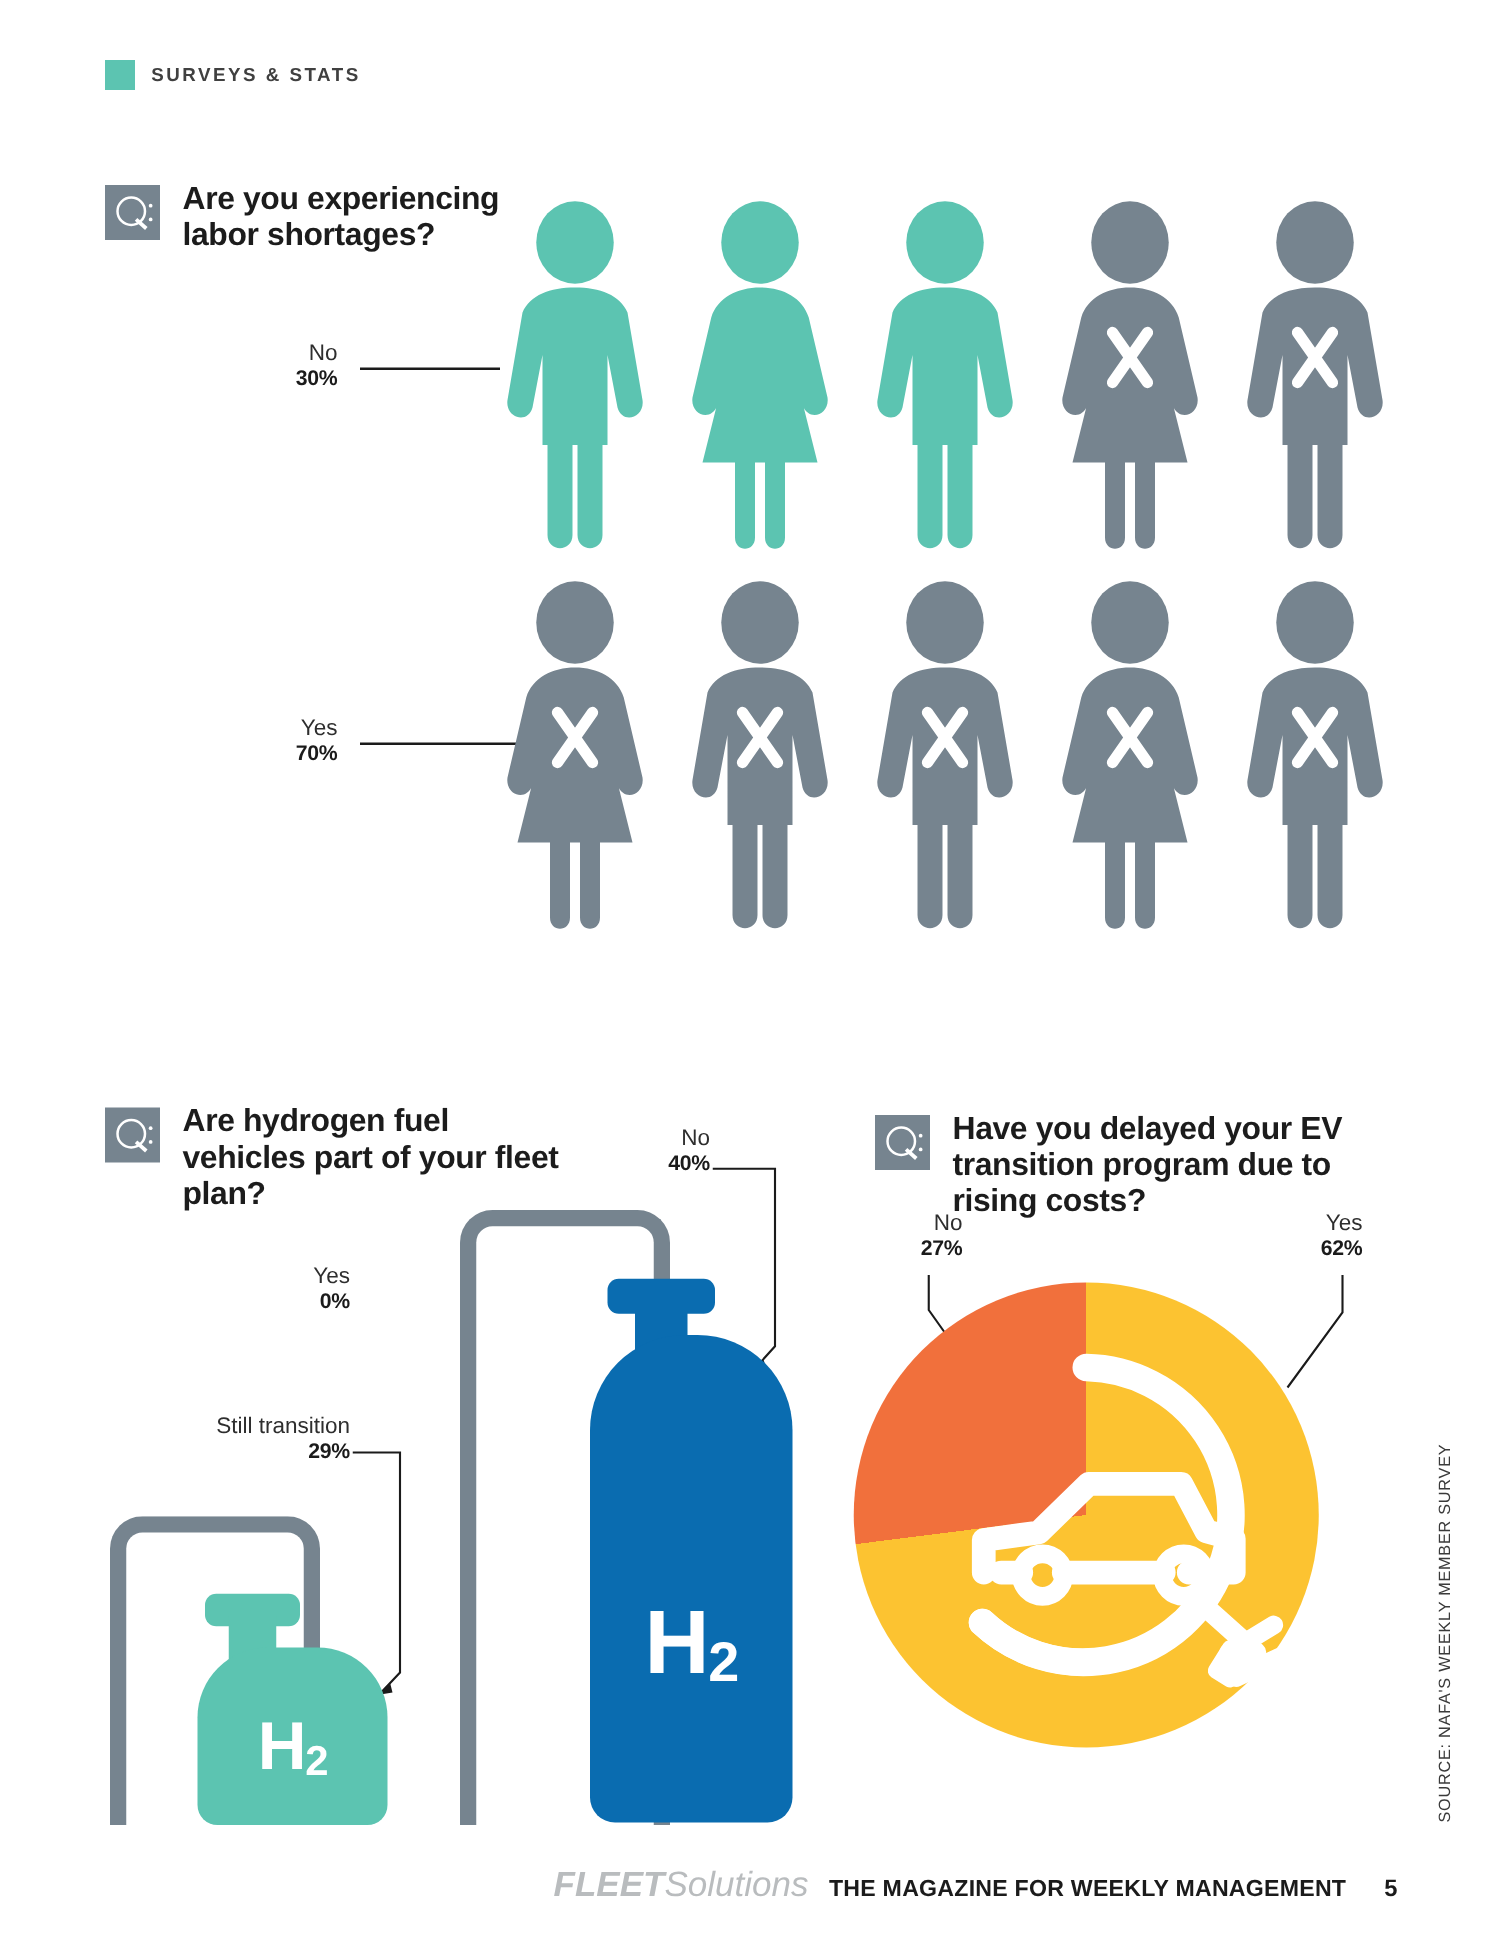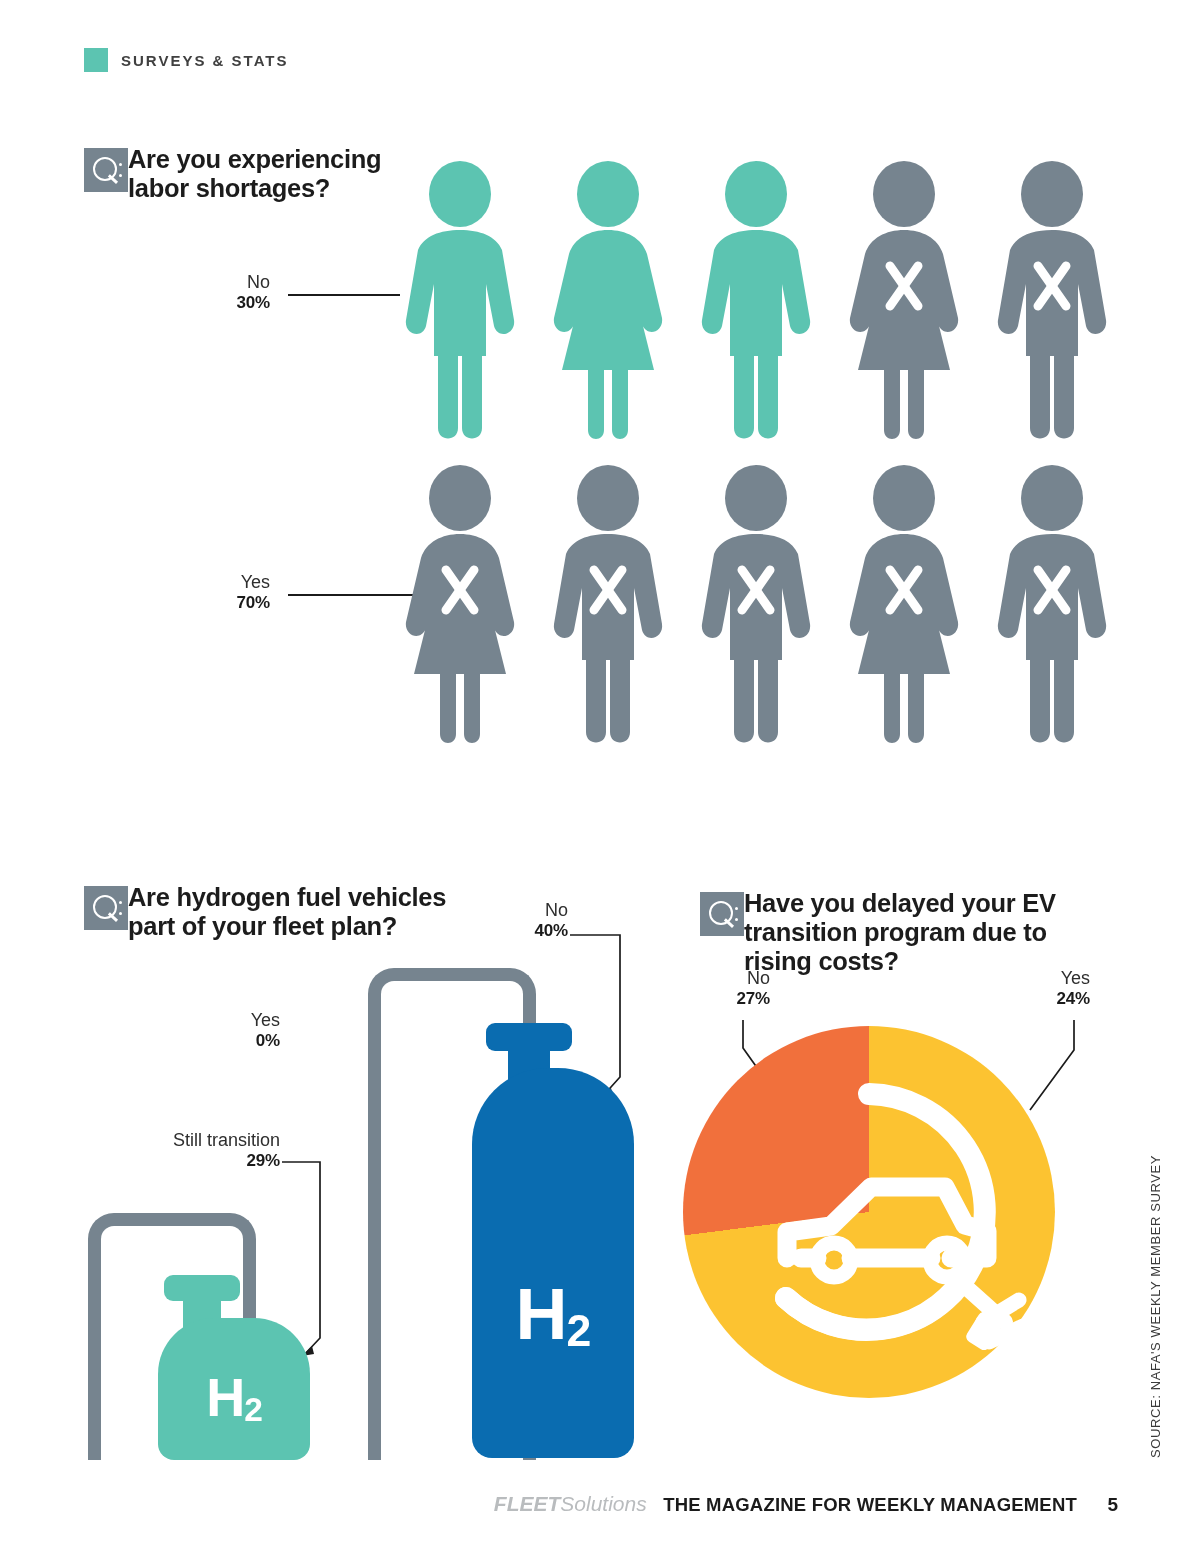--- a/index.html
+++ b/index.html
@@ -13,21 +13,21 @@
   }
 
   
   .kicker { position:absolute; left:84px; top:48px; display:flex; align-items:center; gap:13px; }
   .kicker-swatch { width:24px; height:24px; background:#5cc4b1; }
   .kicker-text {
     font-size:15px; font-weight:bold; letter-spacing:2.0px; color:#404040;
   }
 
   
-  .qblock { position:absolute; display:flex; }
+  .qblock { position:absolute; display:flex; gap:18px; }
   .qbadge {
     width:44px; height:44px; background:#76848f; flex:0 0 auto;
     position:relative;
   }
   .qbadge .qring {
     position:absolute; left:9px; top:9px; width:24px; height:24px;
     border:2.4px solid #ffffff; border-radius:50%;
   }
   .qbadge .qtail {
     position:absolute; left:25px; top:26px; width:11px; height:2.6px;
@@ -78,21 +78,21 @@
 
   
   .source {
     position:absolute; font-size:13px; letter-spacing:0.6px; color:#3a3a3a;
     transform:rotate(-90deg); transform-origin:left top; white-space:nowrap;
   }
 
   
   .footer { position:absolute; left:0; top:1492px; width:1200px; text-align:right; padding-right:82px; }
   .footer .brand {
-    font-family:"Liberation Sans", sans-serif; font-style:italic; font-size:21px;
+    font-family:"Liberation Sans", sans-serif; font-style:italic; font-size:28px;
     color:#b9bcbe; letter-spacing:0px; margin-right:12px;
   }
   .footer .brand b { font-weight:bold; }
   .footer .tag { font-size:18.5px; font-weight:bold; letter-spacing:0.2px; color:#1b1b1b; }
   .footer .pg  { font-size:19px; font-weight:bold; color:#1b1b1b; margin-left:26px; }
 </style>
 </head>
 <body>
 
 <div class="kicker">
@@ -263,21 +263,21 @@
 <div class="label" style="left:680px; top:968px; width:90px;">
   <div class="lab-name">No</div>
   <div class="lab-val">27%</div>
 </div>
 <svg style="position:absolute; left:735px; top:1020px;" width="70" height="110">
   <path d="M8,0 L8,28 L52,90" fill="none" stroke="#1b1b1b" stroke-width="1.7"></path>
 </svg>
 
 <div class="label" style="left:1000px; top:968px; width:90px;">
   <div class="lab-name">Yes</div>
-  <div class="lab-val">24%</div>
+  <div class="lab-val">62%</div>
 </div>
 <svg style="position:absolute; left:1018px; top:1020px;" width="70" height="110">
   <path d="M56,0 L56,30 L12,90" fill="none" stroke="#1b1b1b" stroke-width="1.7"></path>
 </svg>
 
 <div class="pie" id="pie-chart" style="left: 683px; top: 1026px; width: 372px; height: 372px; background: conic-gradient(from 262.8deg, rgb(241, 112, 60) 0deg, rgb(241, 112, 60) 97.2deg, rgb(252, 195, 49) 97.2deg, rgb(252, 195, 49) 360deg);">
   <svg class="ev-icon" width="372" height="372" viewBox="0 0 372 372">
 
     <path d="M186,68 A118,118 0 1 1 103,272" fill="none" stroke="#ffffff" stroke-width="22" stroke-linecap="round"></path>
     <path d="M103,272 A118,118 0 0 0 288,240" fill="none" stroke="#ffffff" stroke-width="22" stroke-linecap="round"></path>

